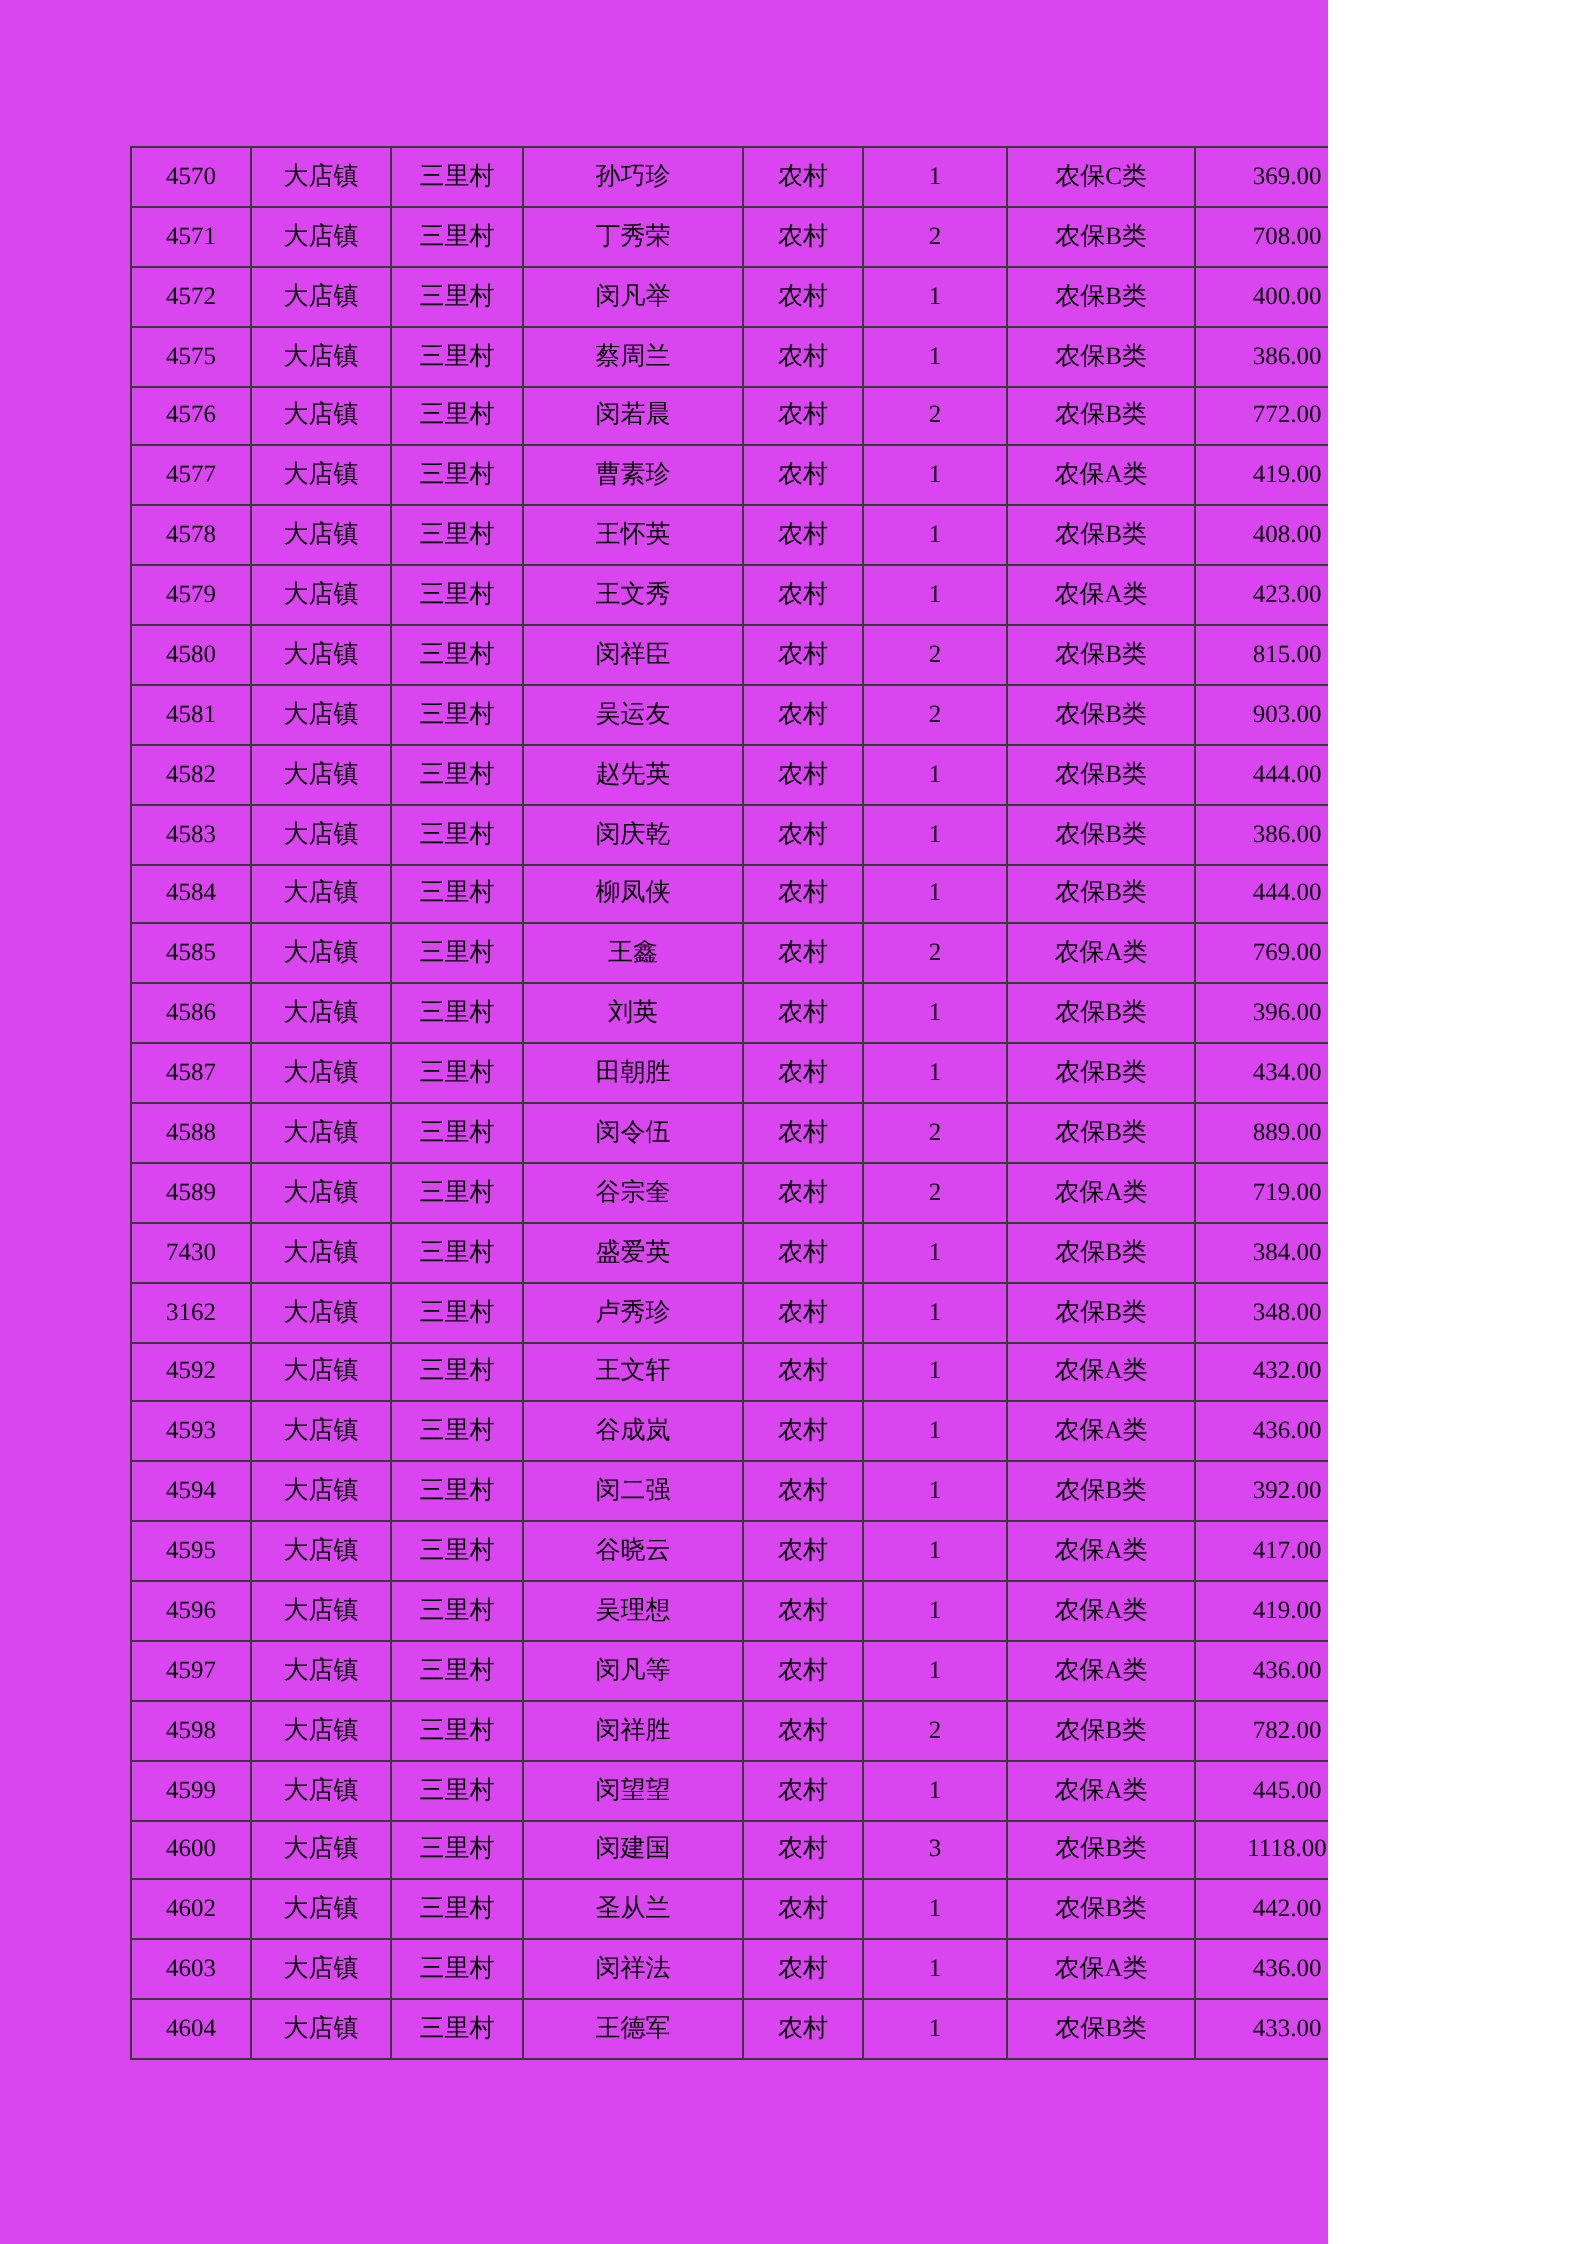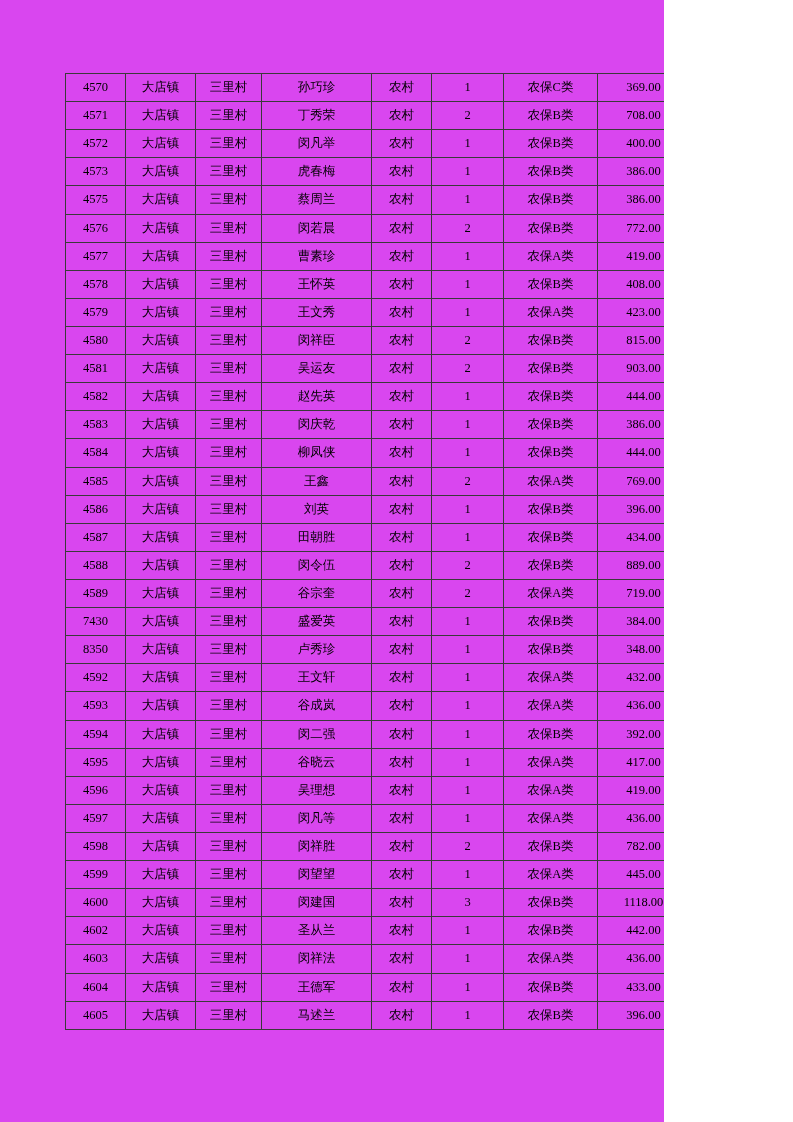--- a/index.html
+++ b/index.html
@@ -86,324 +86,304 @@
           <td>4572</td>
           <td>大店镇</td>
           <td>三里村</td>
           <td>闵凡举</td>
           <td>农村</td>
           <td>1</td>
           <td>农保B类</td>
           <td>400.00</td>
         </tr>
         <tr>
-          <td>4573</td>
-          <td>大店镇</td>
-          <td>三里村</td>
-          <td>虎春梅</td>
+          <td>4575</td>
+          <td>大店镇</td>
+          <td>三里村</td>
+          <td>蔡周兰</td>
           <td>农村</td>
           <td>1</td>
           <td>农保B类</td>
           <td>386.00</td>
         </tr>
         <tr>
-          <td>4575</td>
-          <td>大店镇</td>
-          <td>三里村</td>
-          <td>蔡周兰</td>
+          <td>4576</td>
+          <td>大店镇</td>
+          <td>三里村</td>
+          <td>闵若晨</td>
+          <td>农村</td>
+          <td>2</td>
+          <td>农保B类</td>
+          <td>772.00</td>
+        </tr>
+        <tr>
+          <td>4577</td>
+          <td>大店镇</td>
+          <td>三里村</td>
+          <td>曹素珍</td>
+          <td>农村</td>
+          <td>1</td>
+          <td>农保A类</td>
+          <td>419.00</td>
+        </tr>
+        <tr>
+          <td>4578</td>
+          <td>大店镇</td>
+          <td>三里村</td>
+          <td>王怀英</td>
+          <td>农村</td>
+          <td>1</td>
+          <td>农保B类</td>
+          <td>408.00</td>
+        </tr>
+        <tr>
+          <td>4579</td>
+          <td>大店镇</td>
+          <td>三里村</td>
+          <td>王文秀</td>
+          <td>农村</td>
+          <td>1</td>
+          <td>农保A类</td>
+          <td>423.00</td>
+        </tr>
+        <tr>
+          <td>4580</td>
+          <td>大店镇</td>
+          <td>三里村</td>
+          <td>闵祥臣</td>
+          <td>农村</td>
+          <td>2</td>
+          <td>农保B类</td>
+          <td>815.00</td>
+        </tr>
+        <tr>
+          <td>4581</td>
+          <td>大店镇</td>
+          <td>三里村</td>
+          <td>吴运友</td>
+          <td>农村</td>
+          <td>2</td>
+          <td>农保B类</td>
+          <td>903.00</td>
+        </tr>
+        <tr>
+          <td>4582</td>
+          <td>大店镇</td>
+          <td>三里村</td>
+          <td>赵先英</td>
+          <td>农村</td>
+          <td>1</td>
+          <td>农保B类</td>
+          <td>444.00</td>
+        </tr>
+        <tr>
+          <td>4583</td>
+          <td>大店镇</td>
+          <td>三里村</td>
+          <td>闵庆乾</td>
           <td>农村</td>
           <td>1</td>
           <td>农保B类</td>
           <td>386.00</td>
         </tr>
         <tr>
-          <td>4576</td>
-          <td>大店镇</td>
-          <td>三里村</td>
-          <td>闵若晨</td>
-          <td>农村</td>
-          <td>2</td>
-          <td>农保B类</td>
-          <td>772.00</td>
-        </tr>
-        <tr>
-          <td>4577</td>
-          <td>大店镇</td>
-          <td>三里村</td>
-          <td>曹素珍</td>
+          <td>4584</td>
+          <td>大店镇</td>
+          <td>三里村</td>
+          <td>柳凤侠</td>
+          <td>农村</td>
+          <td>1</td>
+          <td>农保B类</td>
+          <td>444.00</td>
+        </tr>
+        <tr>
+          <td>4585</td>
+          <td>大店镇</td>
+          <td>三里村</td>
+          <td>王鑫</td>
+          <td>农村</td>
+          <td>2</td>
+          <td>农保A类</td>
+          <td>769.00</td>
+        </tr>
+        <tr>
+          <td>4586</td>
+          <td>大店镇</td>
+          <td>三里村</td>
+          <td>刘英</td>
+          <td>农村</td>
+          <td>1</td>
+          <td>农保B类</td>
+          <td>396.00</td>
+        </tr>
+        <tr>
+          <td>4587</td>
+          <td>大店镇</td>
+          <td>三里村</td>
+          <td>田朝胜</td>
+          <td>农村</td>
+          <td>1</td>
+          <td>农保B类</td>
+          <td>434.00</td>
+        </tr>
+        <tr>
+          <td>4588</td>
+          <td>大店镇</td>
+          <td>三里村</td>
+          <td>闵令伍</td>
+          <td>农村</td>
+          <td>2</td>
+          <td>农保B类</td>
+          <td>889.00</td>
+        </tr>
+        <tr>
+          <td>4589</td>
+          <td>大店镇</td>
+          <td>三里村</td>
+          <td>谷宗奎</td>
+          <td>农村</td>
+          <td>2</td>
+          <td>农保A类</td>
+          <td>719.00</td>
+        </tr>
+        <tr>
+          <td>7430</td>
+          <td>大店镇</td>
+          <td>三里村</td>
+          <td>盛爱英</td>
+          <td>农村</td>
+          <td>1</td>
+          <td>农保B类</td>
+          <td>384.00</td>
+        </tr>
+        <tr>
+          <td>3162</td>
+          <td>大店镇</td>
+          <td>三里村</td>
+          <td>卢秀珍</td>
+          <td>农村</td>
+          <td>1</td>
+          <td>农保B类</td>
+          <td>348.00</td>
+        </tr>
+        <tr>
+          <td>4592</td>
+          <td>大店镇</td>
+          <td>三里村</td>
+          <td>王文轩</td>
+          <td>农村</td>
+          <td>1</td>
+          <td>农保A类</td>
+          <td>432.00</td>
+        </tr>
+        <tr>
+          <td>4593</td>
+          <td>大店镇</td>
+          <td>三里村</td>
+          <td>谷成岚</td>
+          <td>农村</td>
+          <td>1</td>
+          <td>农保A类</td>
+          <td>436.00</td>
+        </tr>
+        <tr>
+          <td>4594</td>
+          <td>大店镇</td>
+          <td>三里村</td>
+          <td>闵二强</td>
+          <td>农村</td>
+          <td>1</td>
+          <td>农保B类</td>
+          <td>392.00</td>
+        </tr>
+        <tr>
+          <td>4595</td>
+          <td>大店镇</td>
+          <td>三里村</td>
+          <td>谷晓云</td>
+          <td>农村</td>
+          <td>1</td>
+          <td>农保A类</td>
+          <td>417.00</td>
+        </tr>
+        <tr>
+          <td>4596</td>
+          <td>大店镇</td>
+          <td>三里村</td>
+          <td>吴理想</td>
           <td>农村</td>
           <td>1</td>
           <td>农保A类</td>
           <td>419.00</td>
         </tr>
         <tr>
-          <td>4578</td>
-          <td>大店镇</td>
-          <td>三里村</td>
-          <td>王怀英</td>
-          <td>农村</td>
-          <td>1</td>
-          <td>农保B类</td>
-          <td>408.00</td>
-        </tr>
-        <tr>
-          <td>4579</td>
-          <td>大店镇</td>
-          <td>三里村</td>
-          <td>王文秀</td>
-          <td>农村</td>
-          <td>1</td>
-          <td>农保A类</td>
-          <td>423.00</td>
-        </tr>
-        <tr>
-          <td>4580</td>
-          <td>大店镇</td>
-          <td>三里村</td>
-          <td>闵祥臣</td>
-          <td>农村</td>
-          <td>2</td>
-          <td>农保B类</td>
-          <td>815.00</td>
-        </tr>
-        <tr>
-          <td>4581</td>
-          <td>大店镇</td>
-          <td>三里村</td>
-          <td>吴运友</td>
-          <td>农村</td>
-          <td>2</td>
-          <td>农保B类</td>
-          <td>903.00</td>
-        </tr>
-        <tr>
-          <td>4582</td>
-          <td>大店镇</td>
-          <td>三里村</td>
-          <td>赵先英</td>
-          <td>农村</td>
-          <td>1</td>
-          <td>农保B类</td>
-          <td>444.00</td>
-        </tr>
-        <tr>
-          <td>4583</td>
-          <td>大店镇</td>
-          <td>三里村</td>
-          <td>闵庆乾</td>
-          <td>农村</td>
-          <td>1</td>
-          <td>农保B类</td>
-          <td>386.00</td>
-        </tr>
-        <tr>
-          <td>4584</td>
-          <td>大店镇</td>
-          <td>三里村</td>
-          <td>柳凤侠</td>
-          <td>农村</td>
-          <td>1</td>
-          <td>农保B类</td>
-          <td>444.00</td>
-        </tr>
-        <tr>
-          <td>4585</td>
-          <td>大店镇</td>
-          <td>三里村</td>
-          <td>王鑫</td>
-          <td>农村</td>
-          <td>2</td>
-          <td>农保A类</td>
-          <td>769.00</td>
-        </tr>
-        <tr>
-          <td>4586</td>
-          <td>大店镇</td>
-          <td>三里村</td>
-          <td>刘英</td>
-          <td>农村</td>
-          <td>1</td>
-          <td>农保B类</td>
-          <td>396.00</td>
-        </tr>
-        <tr>
-          <td>4587</td>
-          <td>大店镇</td>
-          <td>三里村</td>
-          <td>田朝胜</td>
-          <td>农村</td>
-          <td>1</td>
-          <td>农保B类</td>
-          <td>434.00</td>
-        </tr>
-        <tr>
-          <td>4588</td>
-          <td>大店镇</td>
-          <td>三里村</td>
-          <td>闵令伍</td>
-          <td>农村</td>
-          <td>2</td>
-          <td>农保B类</td>
-          <td>889.00</td>
-        </tr>
-        <tr>
-          <td>4589</td>
-          <td>大店镇</td>
-          <td>三里村</td>
-          <td>谷宗奎</td>
-          <td>农村</td>
-          <td>2</td>
-          <td>农保A类</td>
-          <td>719.00</td>
-        </tr>
-        <tr>
-          <td>7430</td>
-          <td>大店镇</td>
-          <td>三里村</td>
-          <td>盛爱英</td>
-          <td>农村</td>
-          <td>1</td>
-          <td>农保B类</td>
-          <td>384.00</td>
-        </tr>
-        <tr>
-          <td>8350</td>
-          <td>大店镇</td>
-          <td>三里村</td>
-          <td>卢秀珍</td>
-          <td>农村</td>
-          <td>1</td>
-          <td>农保B类</td>
-          <td>348.00</td>
-        </tr>
-        <tr>
-          <td>4592</td>
-          <td>大店镇</td>
-          <td>三里村</td>
-          <td>王文轩</td>
-          <td>农村</td>
-          <td>1</td>
-          <td>农保A类</td>
-          <td>432.00</td>
-        </tr>
-        <tr>
-          <td>4593</td>
-          <td>大店镇</td>
-          <td>三里村</td>
-          <td>谷成岚</td>
+          <td>4597</td>
+          <td>大店镇</td>
+          <td>三里村</td>
+          <td>闵凡等</td>
           <td>农村</td>
           <td>1</td>
           <td>农保A类</td>
           <td>436.00</td>
         </tr>
         <tr>
-          <td>4594</td>
-          <td>大店镇</td>
-          <td>三里村</td>
-          <td>闵二强</td>
-          <td>农村</td>
-          <td>1</td>
-          <td>农保B类</td>
-          <td>392.00</td>
-        </tr>
-        <tr>
-          <td>4595</td>
-          <td>大店镇</td>
-          <td>三里村</td>
-          <td>谷晓云</td>
-          <td>农村</td>
-          <td>1</td>
-          <td>农保A类</td>
-          <td>417.00</td>
-        </tr>
-        <tr>
-          <td>4596</td>
-          <td>大店镇</td>
-          <td>三里村</td>
-          <td>吴理想</td>
-          <td>农村</td>
-          <td>1</td>
-          <td>农保A类</td>
-          <td>419.00</td>
-        </tr>
-        <tr>
-          <td>4597</td>
-          <td>大店镇</td>
-          <td>三里村</td>
-          <td>闵凡等</td>
+          <td>4598</td>
+          <td>大店镇</td>
+          <td>三里村</td>
+          <td>闵祥胜</td>
+          <td>农村</td>
+          <td>2</td>
+          <td>农保B类</td>
+          <td>782.00</td>
+        </tr>
+        <tr>
+          <td>4599</td>
+          <td>大店镇</td>
+          <td>三里村</td>
+          <td>闵望望</td>
+          <td>农村</td>
+          <td>1</td>
+          <td>农保A类</td>
+          <td>445.00</td>
+        </tr>
+        <tr>
+          <td>4600</td>
+          <td>大店镇</td>
+          <td>三里村</td>
+          <td>闵建国</td>
+          <td>农村</td>
+          <td>3</td>
+          <td>农保B类</td>
+          <td>1118.00</td>
+        </tr>
+        <tr>
+          <td>4602</td>
+          <td>大店镇</td>
+          <td>三里村</td>
+          <td>圣从兰</td>
+          <td>农村</td>
+          <td>1</td>
+          <td>农保B类</td>
+          <td>442.00</td>
+        </tr>
+        <tr>
+          <td>4603</td>
+          <td>大店镇</td>
+          <td>三里村</td>
+          <td>闵祥法</td>
           <td>农村</td>
           <td>1</td>
           <td>农保A类</td>
           <td>436.00</td>
         </tr>
         <tr>
-          <td>4598</td>
-          <td>大店镇</td>
-          <td>三里村</td>
-          <td>闵祥胜</td>
-          <td>农村</td>
-          <td>2</td>
-          <td>农保B类</td>
-          <td>782.00</td>
-        </tr>
-        <tr>
-          <td>4599</td>
-          <td>大店镇</td>
-          <td>三里村</td>
-          <td>闵望望</td>
-          <td>农村</td>
-          <td>1</td>
-          <td>农保A类</td>
-          <td>445.00</td>
-        </tr>
-        <tr>
-          <td>4600</td>
-          <td>大店镇</td>
-          <td>三里村</td>
-          <td>闵建国</td>
-          <td>农村</td>
-          <td>3</td>
-          <td>农保B类</td>
-          <td>1118.00</td>
-        </tr>
-        <tr>
-          <td>4602</td>
-          <td>大店镇</td>
-          <td>三里村</td>
-          <td>圣从兰</td>
-          <td>农村</td>
-          <td>1</td>
-          <td>农保B类</td>
-          <td>442.00</td>
-        </tr>
-        <tr>
-          <td>4603</td>
-          <td>大店镇</td>
-          <td>三里村</td>
-          <td>闵祥法</td>
-          <td>农村</td>
-          <td>1</td>
-          <td>农保A类</td>
-          <td>436.00</td>
-        </tr>
-        <tr>
           <td>4604</td>
           <td>大店镇</td>
           <td>三里村</td>
           <td>王德军</td>
           <td>农村</td>
           <td>1</td>
           <td>农保B类</td>
           <td>433.00</td>
-        </tr>
-        <tr>
-          <td>4605</td>
-          <td>大店镇</td>
-          <td>三里村</td>
-          <td>马述兰</td>
-          <td>农村</td>
-          <td>1</td>
-          <td>农保B类</td>
-          <td>396.00</td>
         </tr>
       </tbody>
   </table>
 </div>
 
 </body></html>

